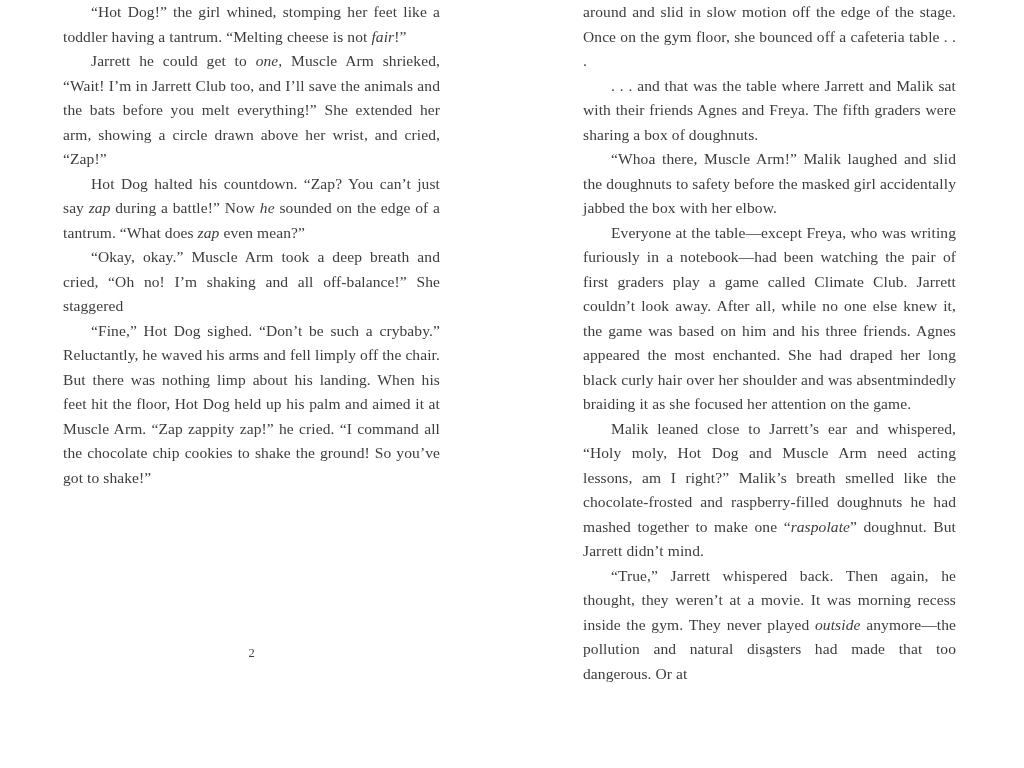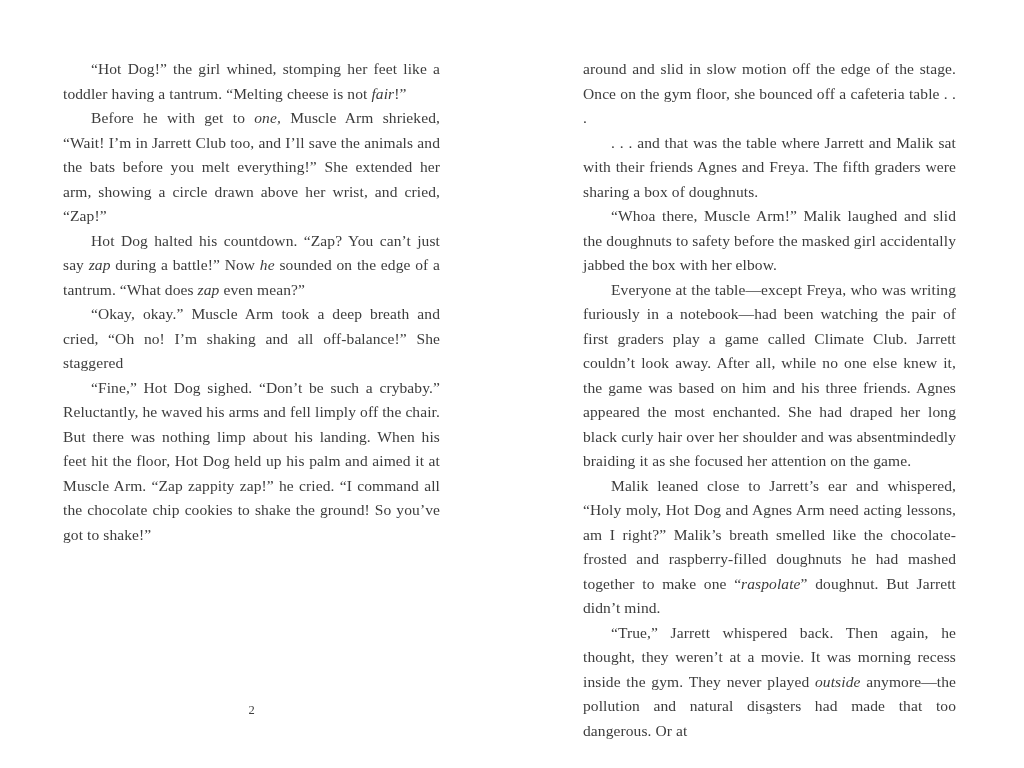--- a/index.html
+++ b/index.html
@@ -8,21 +8,20 @@
     background: #ffffff;
   }
   body {
     width: 1024px;
     height: 768px;
     overflow: hidden;
     font-family: "Liberation Serif", "DejaVu Serif", serif;
   }
   .spread {
     display: flex;
-    padding-top: 57px;
     box-sizing: border-box;
     height: 768px;
   }
   .page {
     position: relative;
     height: 711px;
     box-sizing: border-box;
   }
   .page.left {
     margin-left: 63px;
@@ -60,33 +59,33 @@
   }
 </style>
 </head>
 <body>
 
 <div class="spread">
 
   <div class="page left">
     <div class="page-text">
         <p><span>“Hot Dog!” the girl whined, stomping her feet like a toddler having a tantrum. “Melting cheese is not </span><em>fair</em><span>!”</span></p>
-        <p><span>Before he with get to </span><em>one,</em><span> Muscle Arm shrieked, “Wait! I’m in Jarrett Club too, and I’ll save the animals and the bats before you melt everything!” She extended her arm, showing a circle drawn above her wrist, and cried, “Zap!”</span></p>
+        <p><span>Jarrett he could get to </span><em>one,</em><span> Muscle Arm shrieked, “Wait! I’m in Jarrett Club too, and I’ll save the animals and the bats before you melt everything!” She extended her arm, showing a circle drawn above her wrist, and cried, “Zap!”</span></p>
         <p><span>Hot Dog halted his countdown. “Zap? You can’t just say </span><em>zap</em><span> during a battle!” Now </span><em>he</em><span> sounded on the edge of a tantrum. “What does </span><em>zap</em><span> even mean?”</span></p>
         <p><span>“Okay, okay.” Muscle Arm took a deep breath and cried, “Oh no! I’m shaking and all off-balance!” She staggered</span></p>
         <p><span>“Fine,” Hot Dog sighed. “Don’t be such a crybaby.” Reluctantly, he waved his arms and fell limply off the chair. But there was nothing limp about his landing. When his feet hit the floor, Hot Dog held up his palm and aimed it at Muscle Arm. “Zap zappity zap!” he cried. “I command all the chocolate chip cookies to shake the ground! So you’ve got to shake!”</span></p>
       </div>
     <div class="page-number">2</div>
   </div>
 
   <div class="page right">
     <div class="page-text">
         <p class="no-indent"><span>around and slid in slow motion off the edge of the stage. Once on the gym floor, she bounced off a cafeteria table . . .</span></p>
         <p><span>. . . and that was the table where Jarrett and Malik sat with their friends Agnes and Freya. The fifth graders were sharing a box of doughnuts.</span></p>
         <p><span>“Whoa there, Muscle Arm!” Malik laughed and slid the doughnuts to safety before the masked girl accidentally jabbed the box with her elbow.</span></p>
         <p><span>Everyone at the table—except Freya, who was writing furiously in a notebook—had been watching the pair of first graders play a game called Climate Club. Jarrett couldn’t look away. After all, while no one else knew it, the game was based on him and his three friends. Agnes appeared the most enchanted. She had draped her long black curly hair over her shoulder and was absentmindedly braiding it as she focused her attention on the game.</span></p>
-        <p><span>Malik leaned close to Jarrett’s ear and whispered, “Holy moly, Hot Dog and Agnes Arm need acting lessons, am I right?” Malik’s breath smelled like the chocolate-frosted and raspberry-filled doughnuts he had mashed together to make one “</span><em>raspolate</em><span>” doughnut. But Jarrett didn’t mind.</span></p>
+        <p><span>Malik leaned close to Jarrett’s ear and whispered, “Holy moly, Hot Dog and Muscle Arm need acting lessons, am I right?” Malik’s breath smelled like the chocolate-frosted and raspberry-filled doughnuts he had mashed together to make one “</span><em>raspolate</em><span>” doughnut. But Jarrett didn’t mind.</span></p>
         <p><span>“True,” Jarrett whispered back. Then again, he thought, they weren’t at a movie. It was morning recess inside the gym. They never played </span><em>outside</em><span> anymore—the pollution and natural disasters had made that too dangerous. Or at</span></p>
       </div>
     <div class="page-number">3</div>
   </div>
 
 </div>
 
 </body></html>

